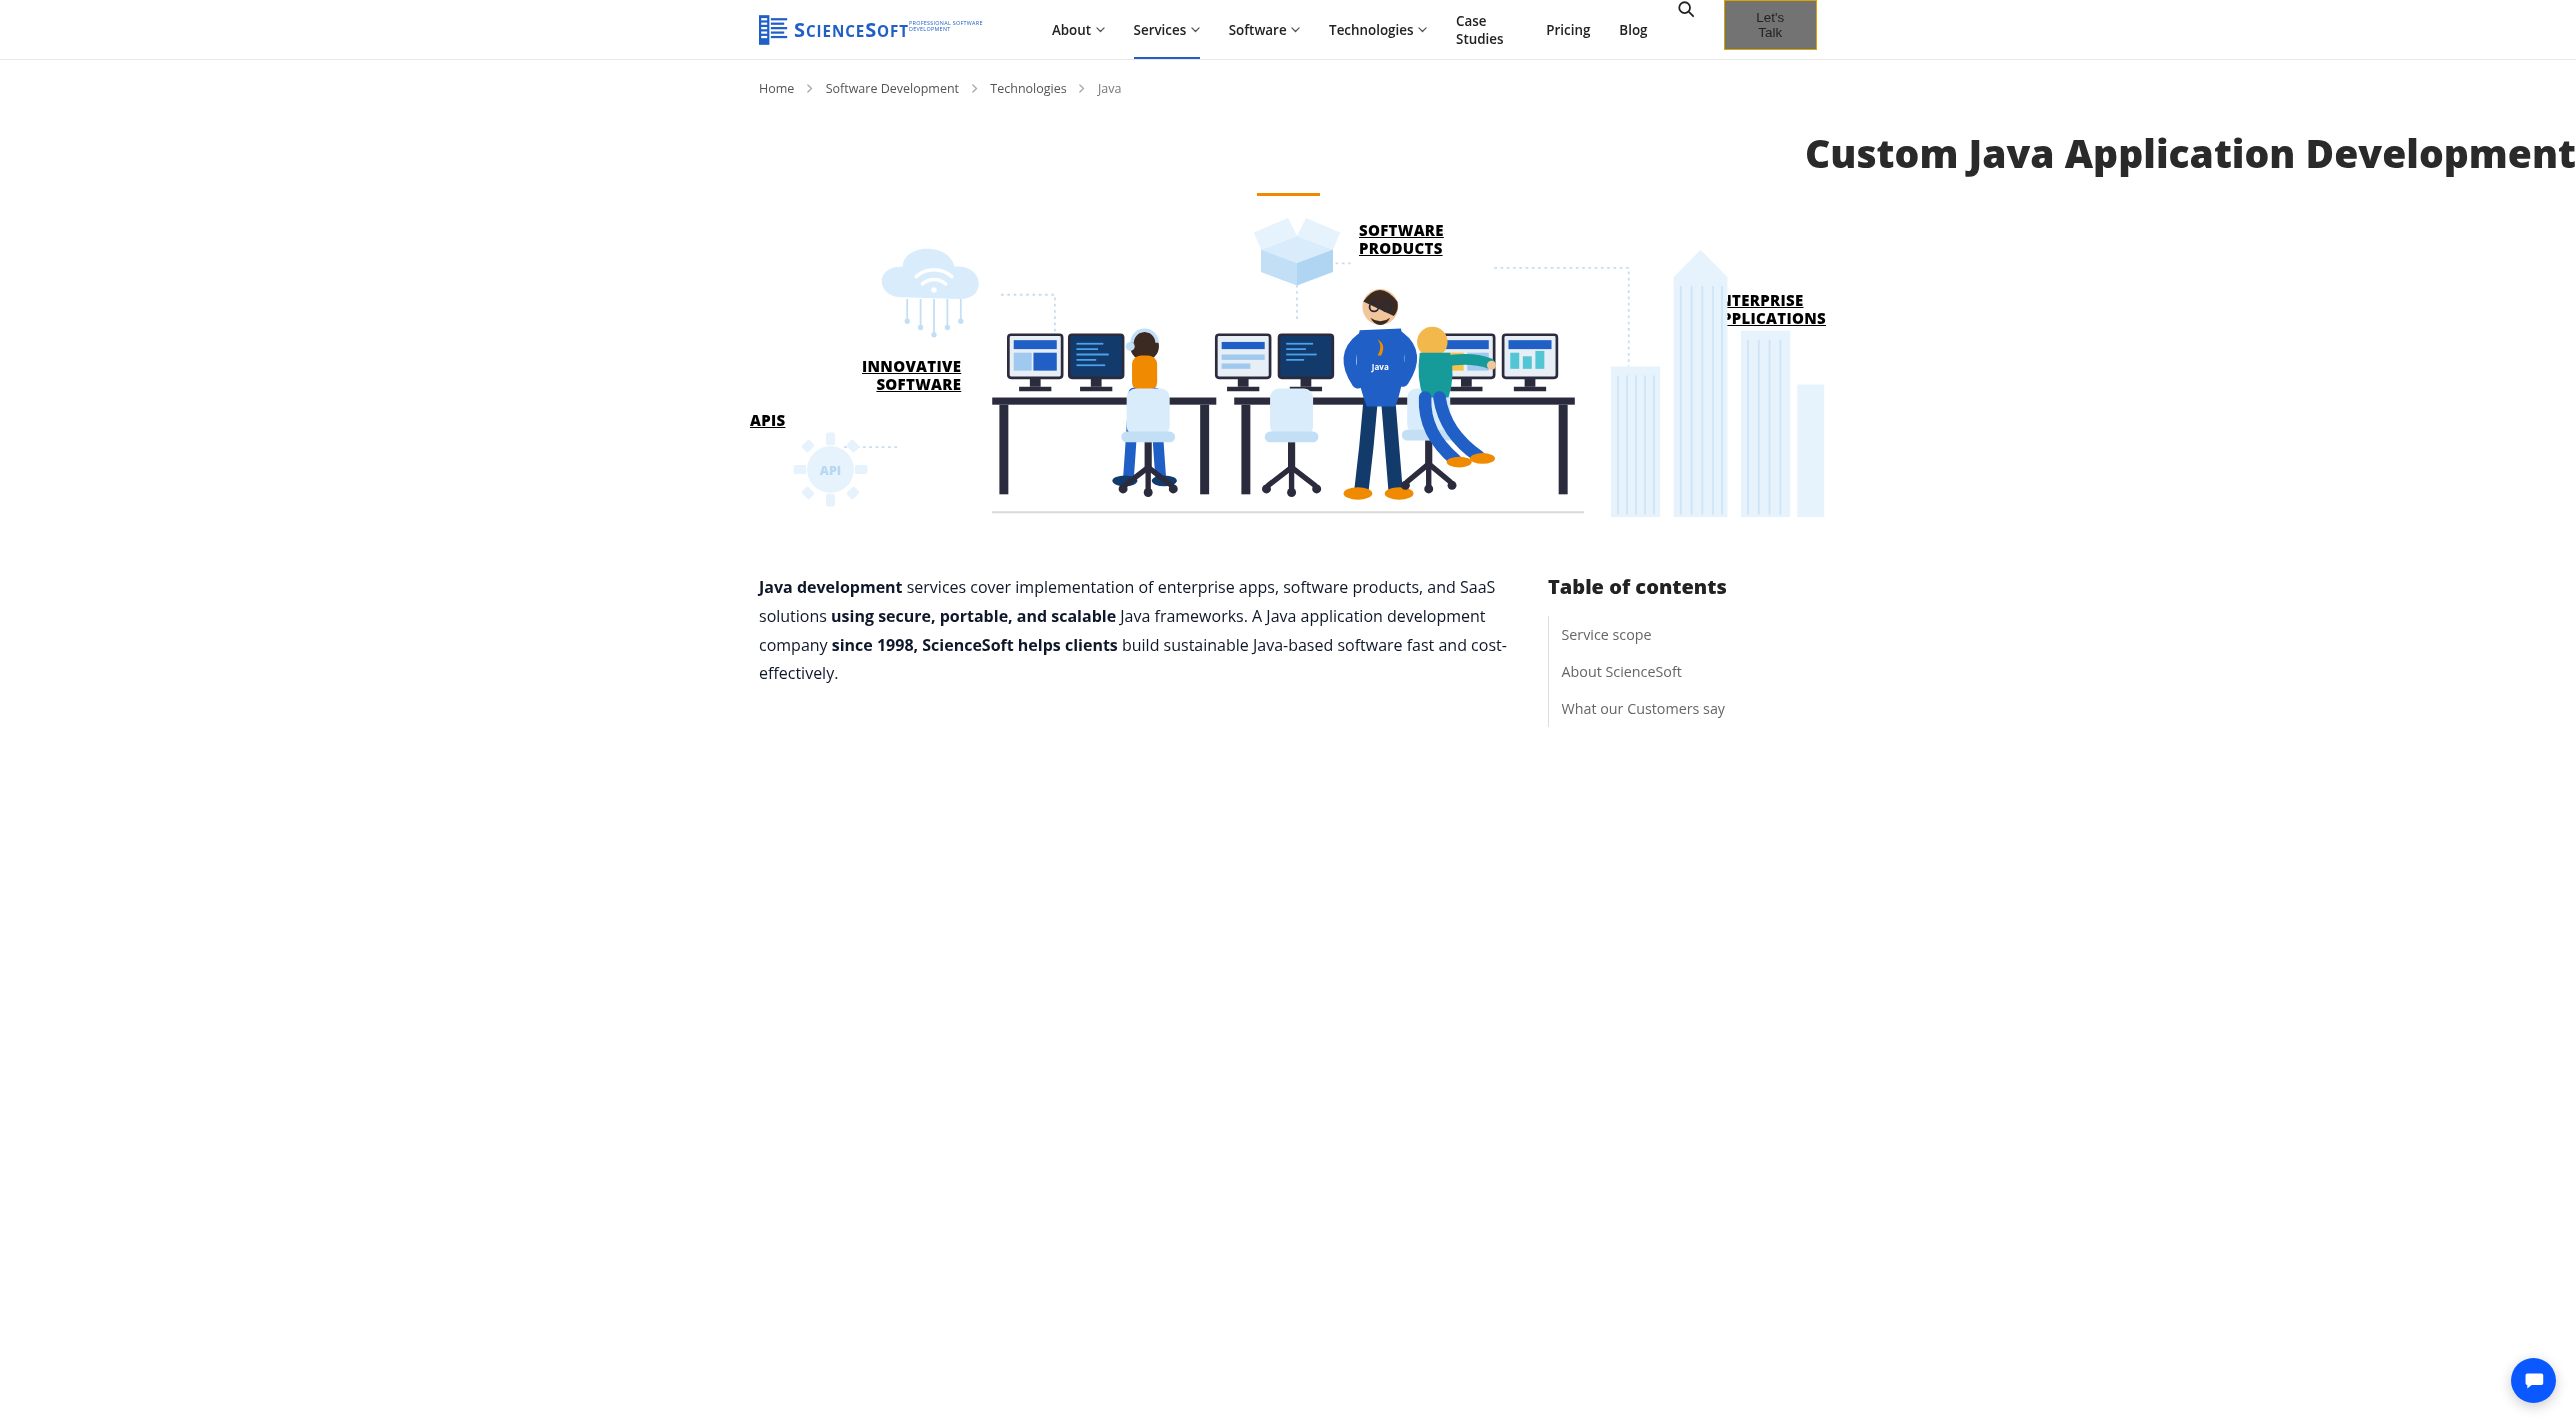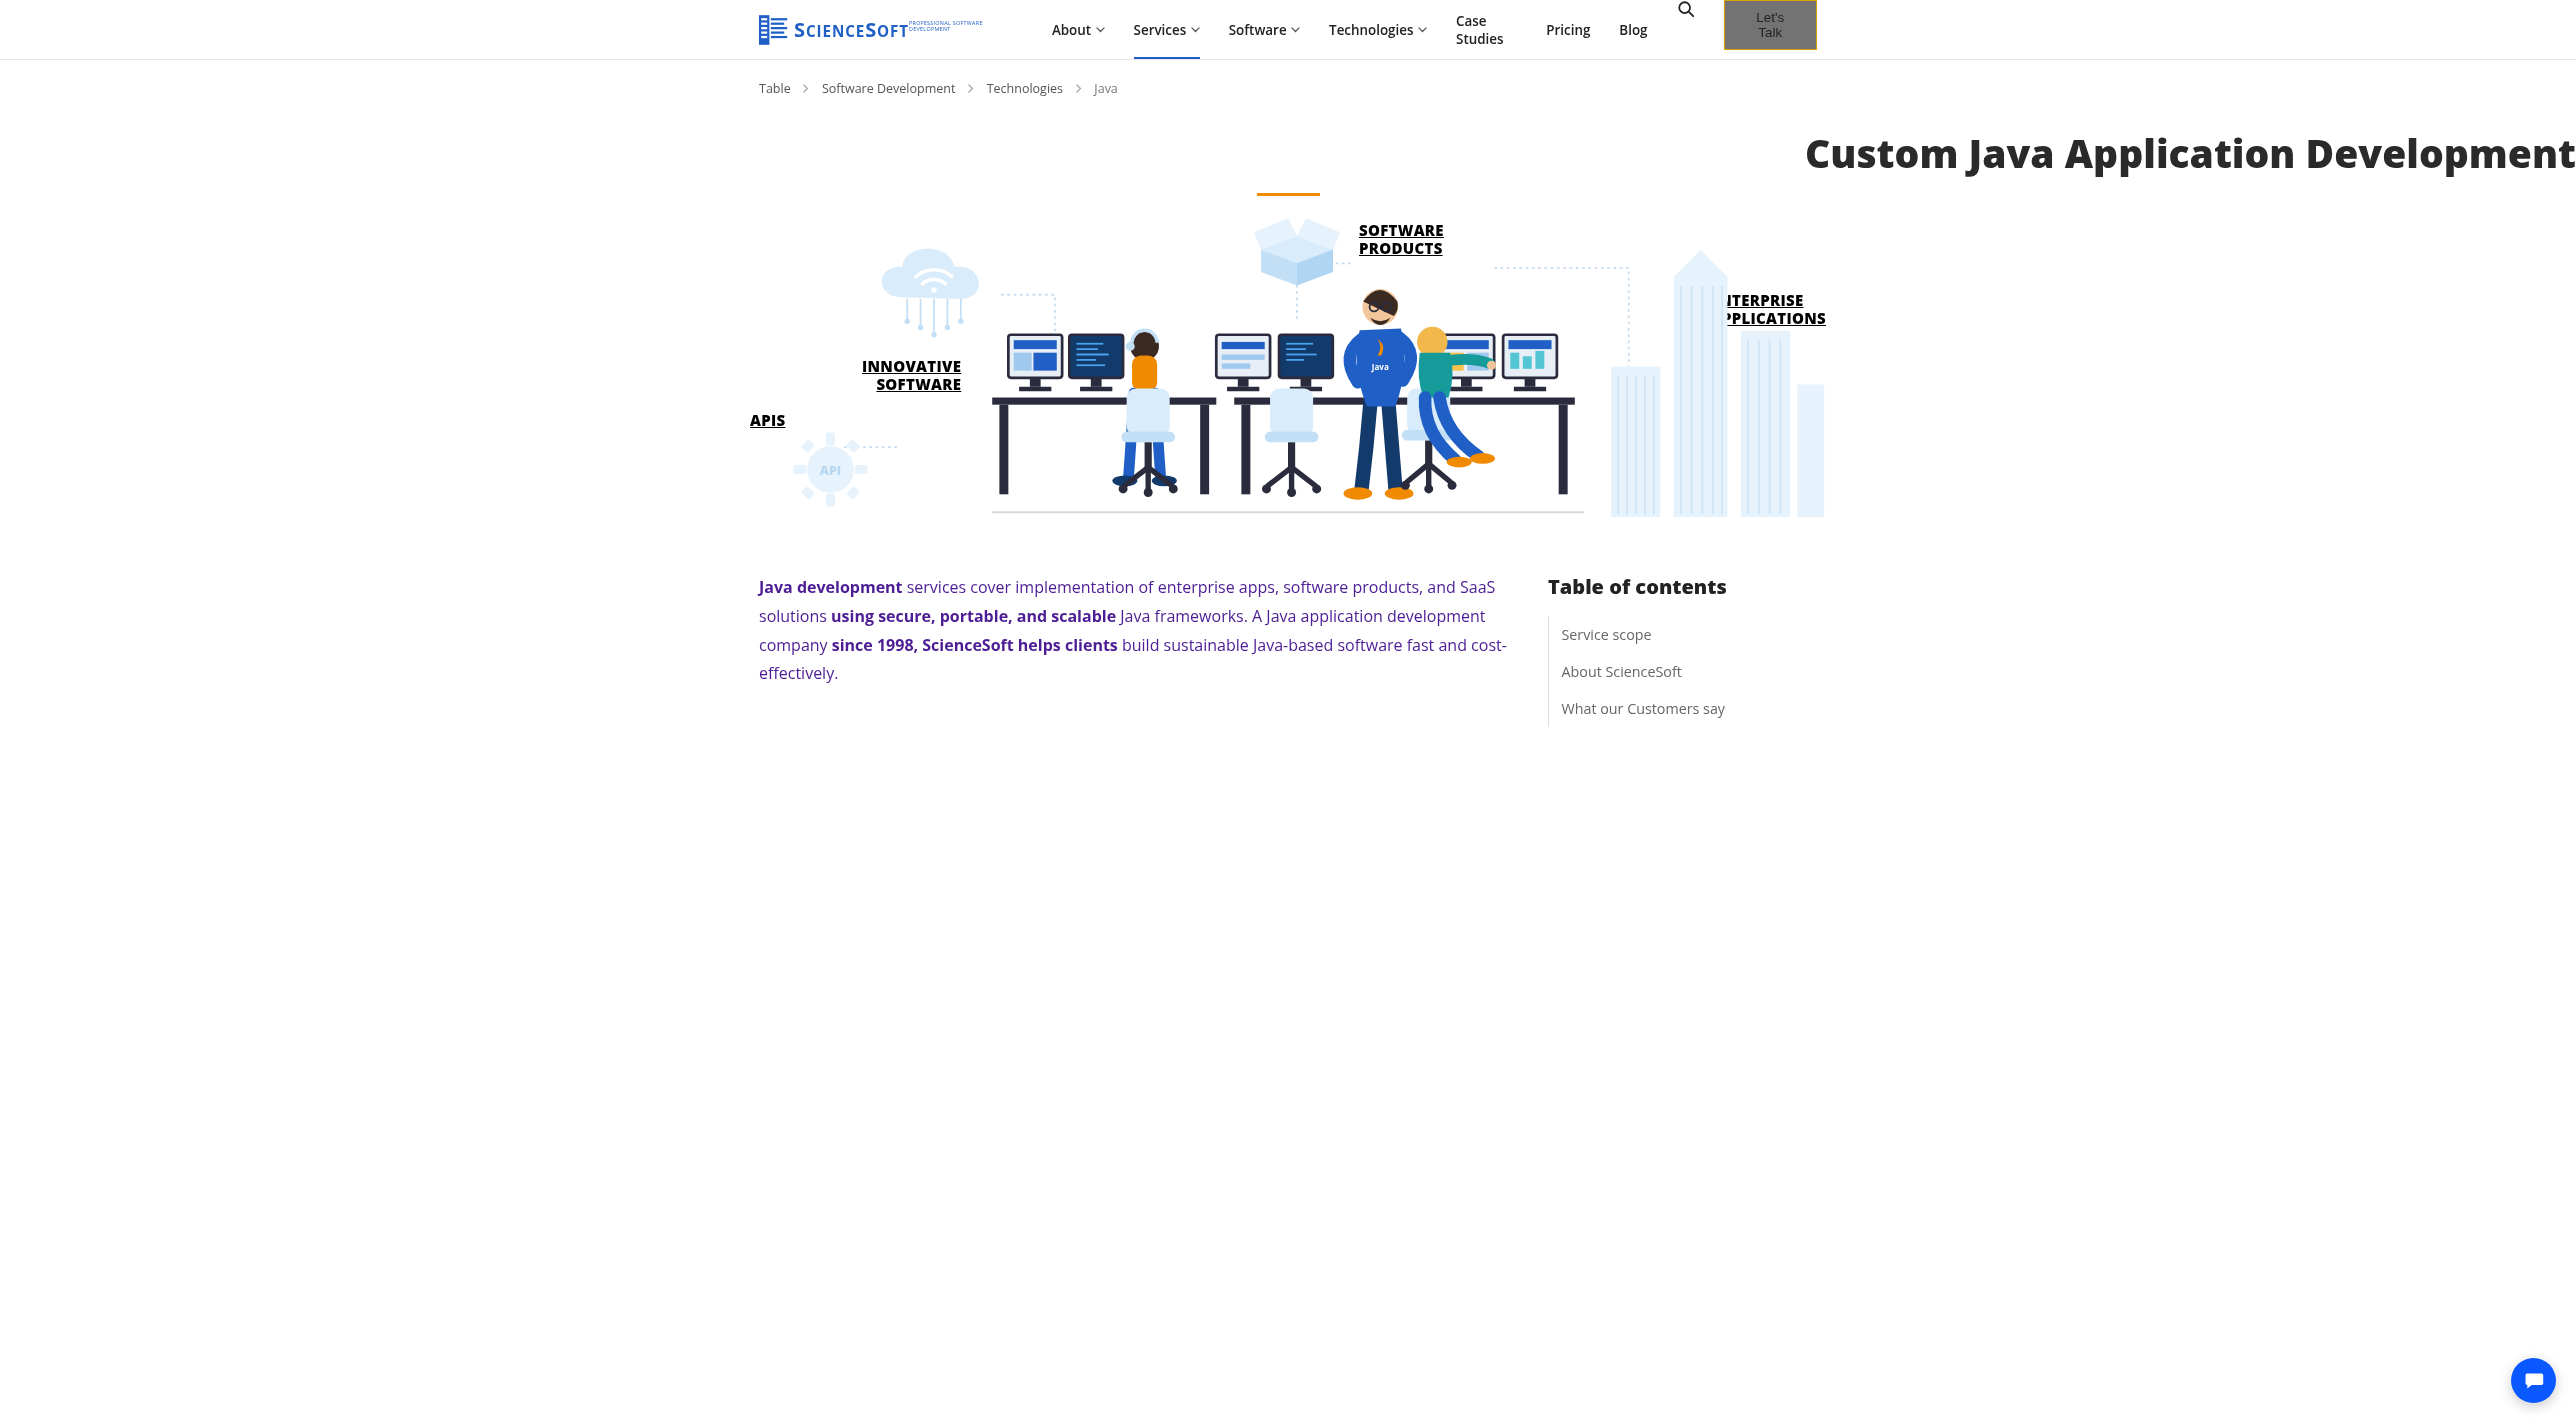--- a/index.html
+++ b/index.html
@@ -30,21 +30,21 @@
 
 .page-title { text-align: right; font-size: 39px; font-weight: 800; color: #2a2a2a; margin-top: 9px; }
 .title-underline { width: 63px; height: 2.7px; background: #f08a00; margin: 14.3px auto 0; }
 
 
 .hero-wrap { max-width: 1076px; margin: 18px auto 0; position: relative; height: 305px; }
 .hero-label { position: absolute; color: #000000; font-weight: 800; font-size: 15px; line-height: 1.2; text-align: left; letter-spacing: 0.3px; text-decoration: underline; }
 
 
 .bodygrid { max-width: 1076px; margin: 54px auto 0; display: grid; grid-template-columns: 1fr 269px; gap: 36px; padding: 0 9px; }
-.lead { font-size: 16px; line-height: 1.8; color: #4c1d95; }
+.lead { font-size: 16px; line-height: 1.8; color: #0f172a; }
 .lead b { font-weight: 700; }
 .toc-title { font-size: 20px; font-weight: 800; color: #222; margin-bottom: 16px; }
 .toc-list { border-left: 1.8px solid #ddd; }
 .toc-item { padding: 9px 0 9px 12.5px; font-size: 14.3px; color: #666; cursor: pointer; }
 
 
 .chat-bubble { position: fixed; right: 20px; bottom: 20px; width: 45px; height: 45px; border-radius: 50%; background: #0a58ff; display: flex; align-items: center; justify-content: center; cursor: pointer; box-shadow: 0 3.6px 12.5px rgba(0,0,0,0.2); }
 .chat-bubble svg { display: block; }
 
 
@@ -136,21 +136,21 @@
               <line x1="13.5" y1="13.5" x2="18" y2="18" stroke="#222" stroke-width="2" stroke-linecap="round"></line>
             </svg>
         </span>
       </div>
       <button class="cta">Let's Talk</button>
     </nav>
   </div>
 </header>
 
 <nav class="breadcrumb">
-  <a>Table</a>
+  <a>Home</a>
   <span class="sep">
       <svg width="6.3" height="9" viewBox="0 0 7 10">
         <path d="M1 1 L5 5 L1 9" stroke="#aaa" stroke-width="1.5" fill="none" stroke-linecap="round"></path>
       </svg>
     </span>
   <a>Software Development</a>
   <span class="sep">
       <svg width="6.3" height="9" viewBox="0 0 7 10">
         <path d="M1 1 L5 5 L1 9" stroke="#aaa" stroke-width="1.5" fill="none" stroke-linecap="round"></path>
       </svg>

